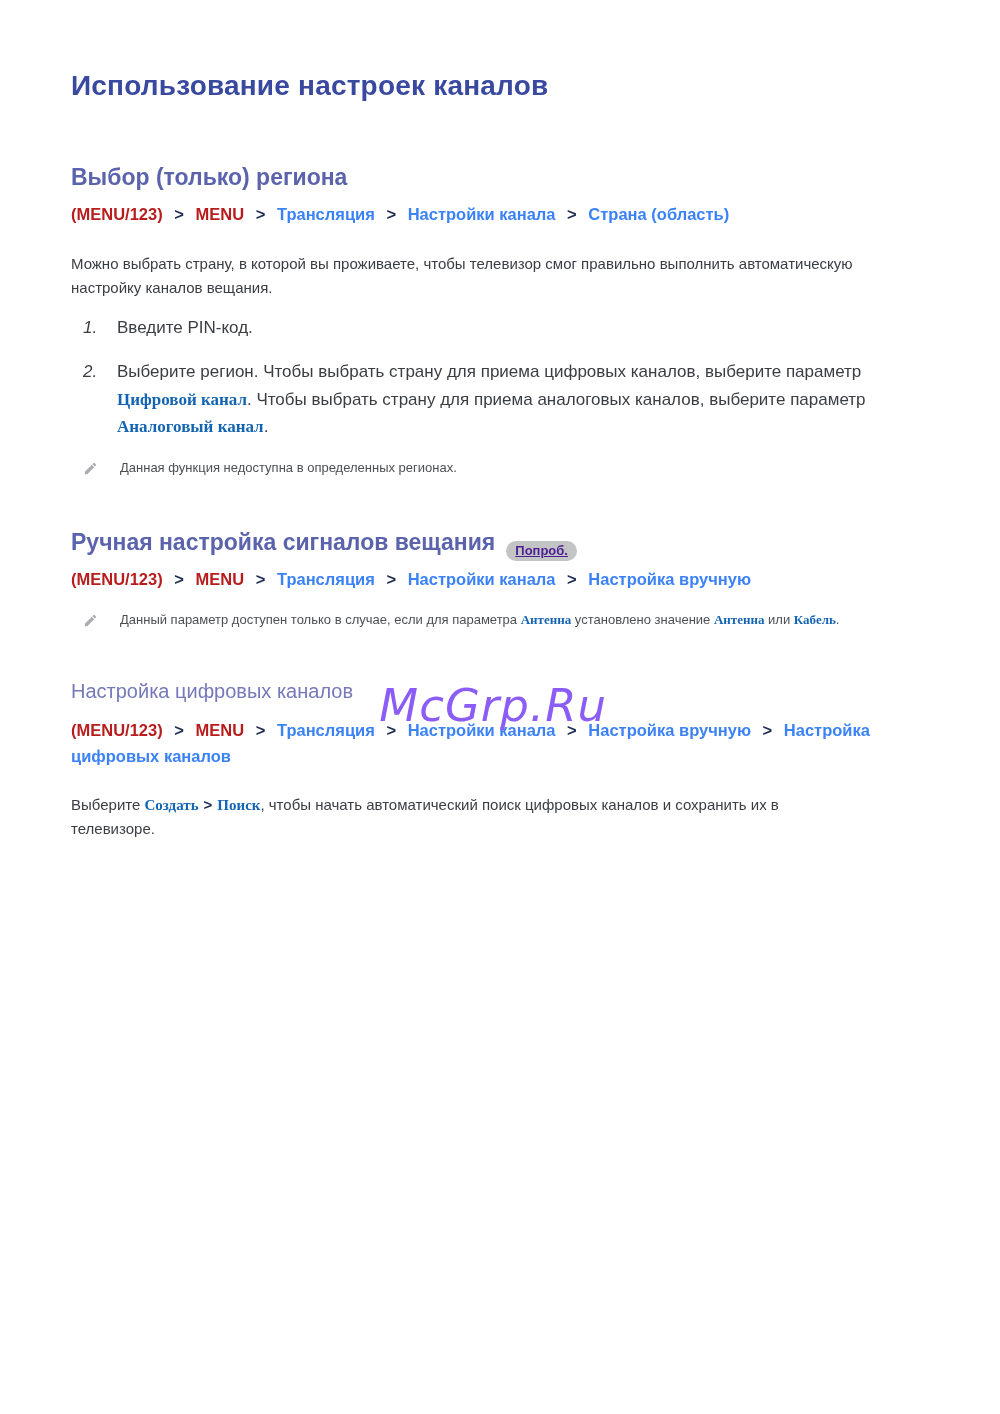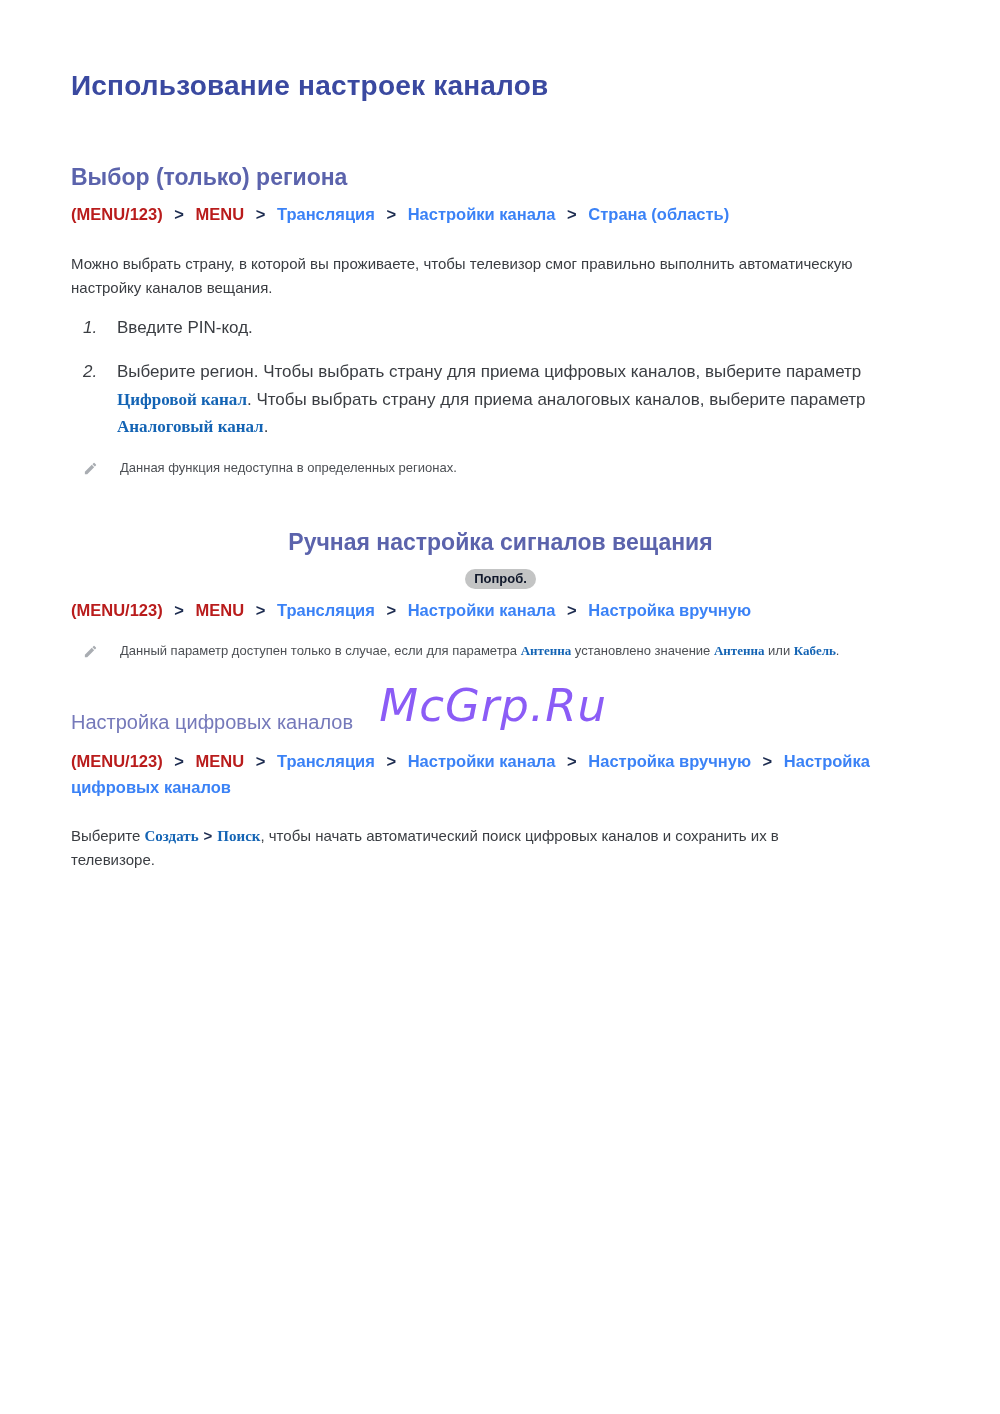--- a/index.html
+++ b/index.html
@@ -18,27 +18,28 @@
     font-size:28px; font-weight:bold;
     color:#3a49a0;
     letter-spacing:0.2px;
   }
   .sec-heading {
     margin:62px 0 0 0;
     font-size:23px; font-weight:bold;
     color:#5b63ac;
     display:flex; align-items:center; gap:11px;
   }
-  .sec-heading.second { margin-top:47px;flex-direction:column; }
+  .sec-heading.second { margin-top:47px; }
   .badge {
-    background:#c3c4c4; color:#0f172a;
+    background:#c3c4c4; color:#4c1d95;
     font-size:13px; font-weight:bold;
     border-radius:12px; padding:3px 9px 4px 9px;
-    position:relative; top:2px;
+    position:relative; top:8px;
     line-height:1;
+    text-decoration:underline;
   }
   .crumbs {
     margin-top:11px;
     font-size:16.5px; font-weight:bold;
     line-height:1.55;
     max-width:830px;
   }
   .crumb.teal { color:#b91c1c; }
   .crumb.blue { color:#3b82f6; }
   .sep { color:#1d2c50; padding:0 7px; font-weight:bold; }

